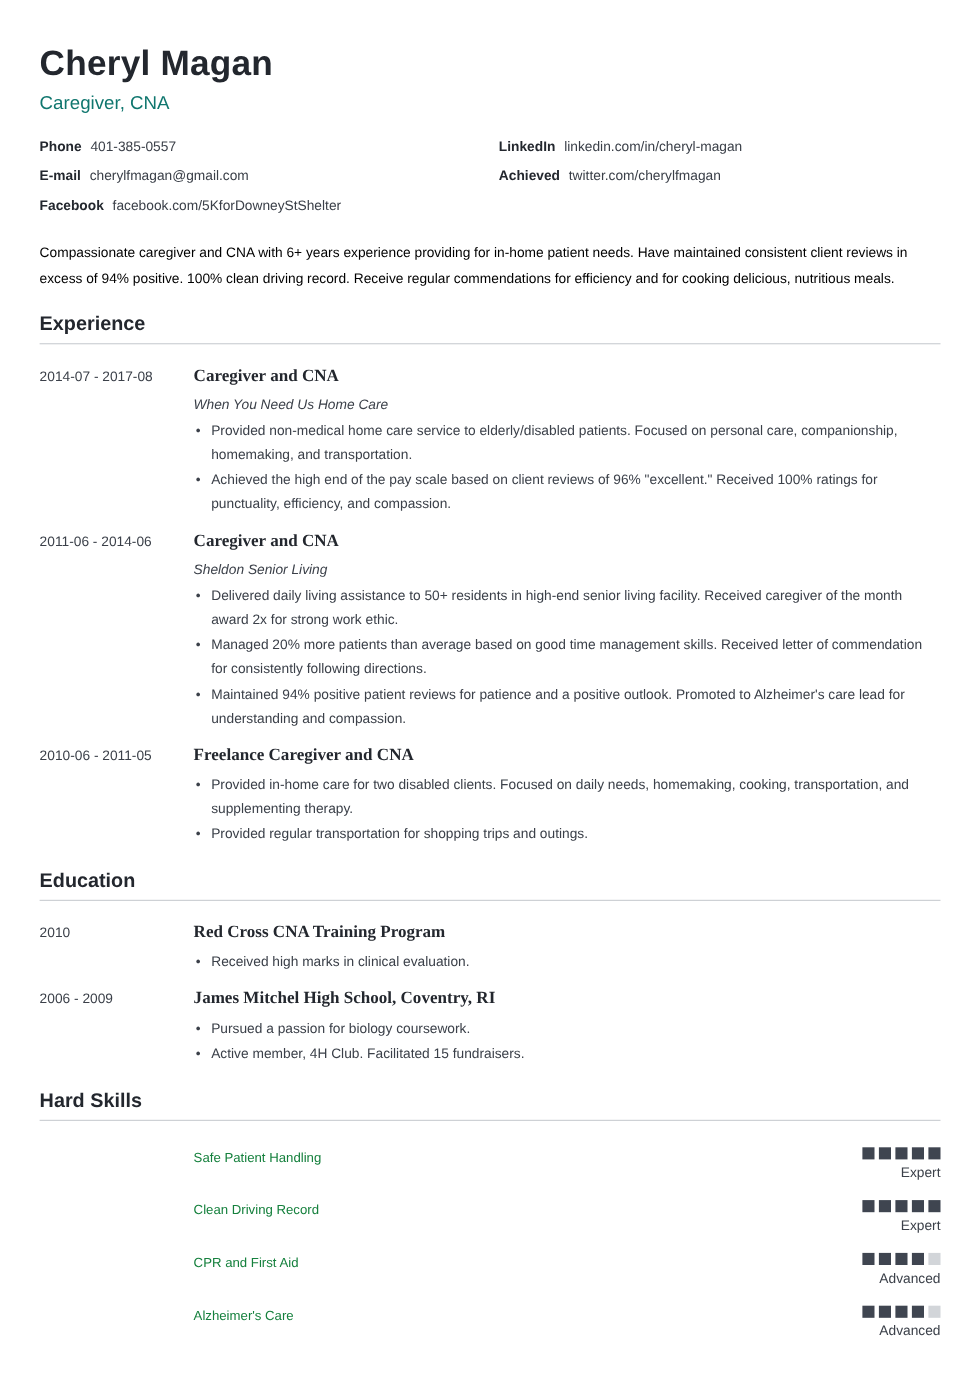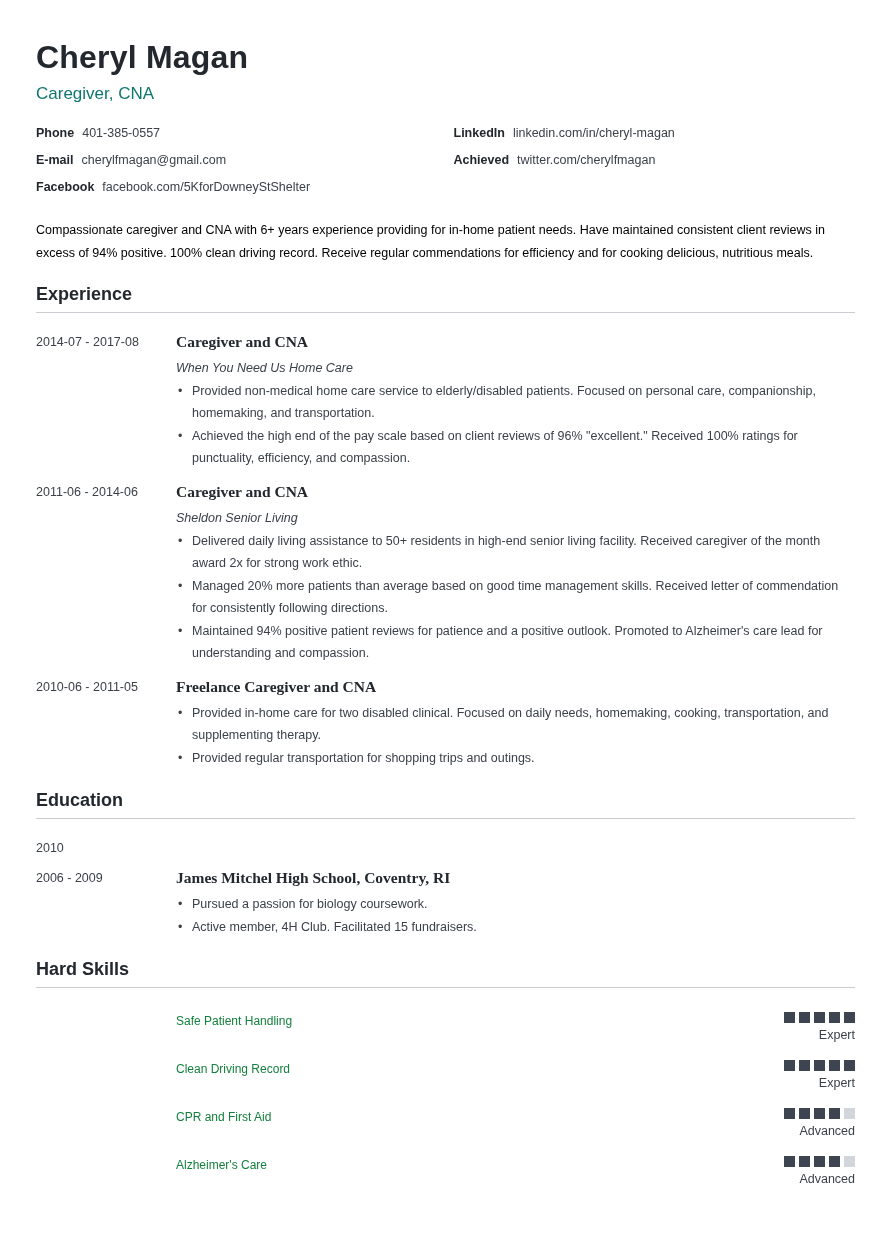--- a/index.html
+++ b/index.html
@@ -231,32 +231,38 @@
           <li>Maintained 94% positive patient reviews for patience and a positive outlook. Promoted to Alzheimer's care lead for understanding and compassion.</li>
         </ul>
       </div>
     </div>
 
     <div class="entry">
       <div class="entry-date">2010-06 - 2011-05</div>
       <div class="entry-body">
         <div class="entry-title">Freelance Caregiver and CNA</div>
         <ul class="bullets">
-          <li>Provided in-home care for two disabled clinical. Focused on daily needs, homemaking, cooking, transportation, and supplementing therapy.</li>
+          <li>Provided in-home care for two disabled clients. Focused on daily needs, homemaking, cooking, transportation, and supplementing therapy.</li>
           <li>Provided regular transportation for shopping trips and outings.</li>
         </ul>
       </div>
     </div>
   </div>
 
   <div class="section">
     <div class="section-title">Education</div>
 
     <div class="entry">
       <div class="entry-date">2010</div>
+      <div class="entry-body">
+        <div class="entry-title">Red Cross CNA Training Program</div>
+        <ul class="bullets">
+          <li>Received high marks in clinical evaluation.</li>
+        </ul>
+      </div>
     </div>
 
     <div class="entry">
       <div class="entry-date">2006 - 2009</div>
       <div class="entry-body">
         <div class="entry-title">James Mitchel High School, Coventry, RI</div>
         <ul class="bullets">
           <li>Pursued a passion for biology coursework.</li>
           <li>Active member, 4H Club. Facilitated 15 fundraisers.</li>
         </ul>

